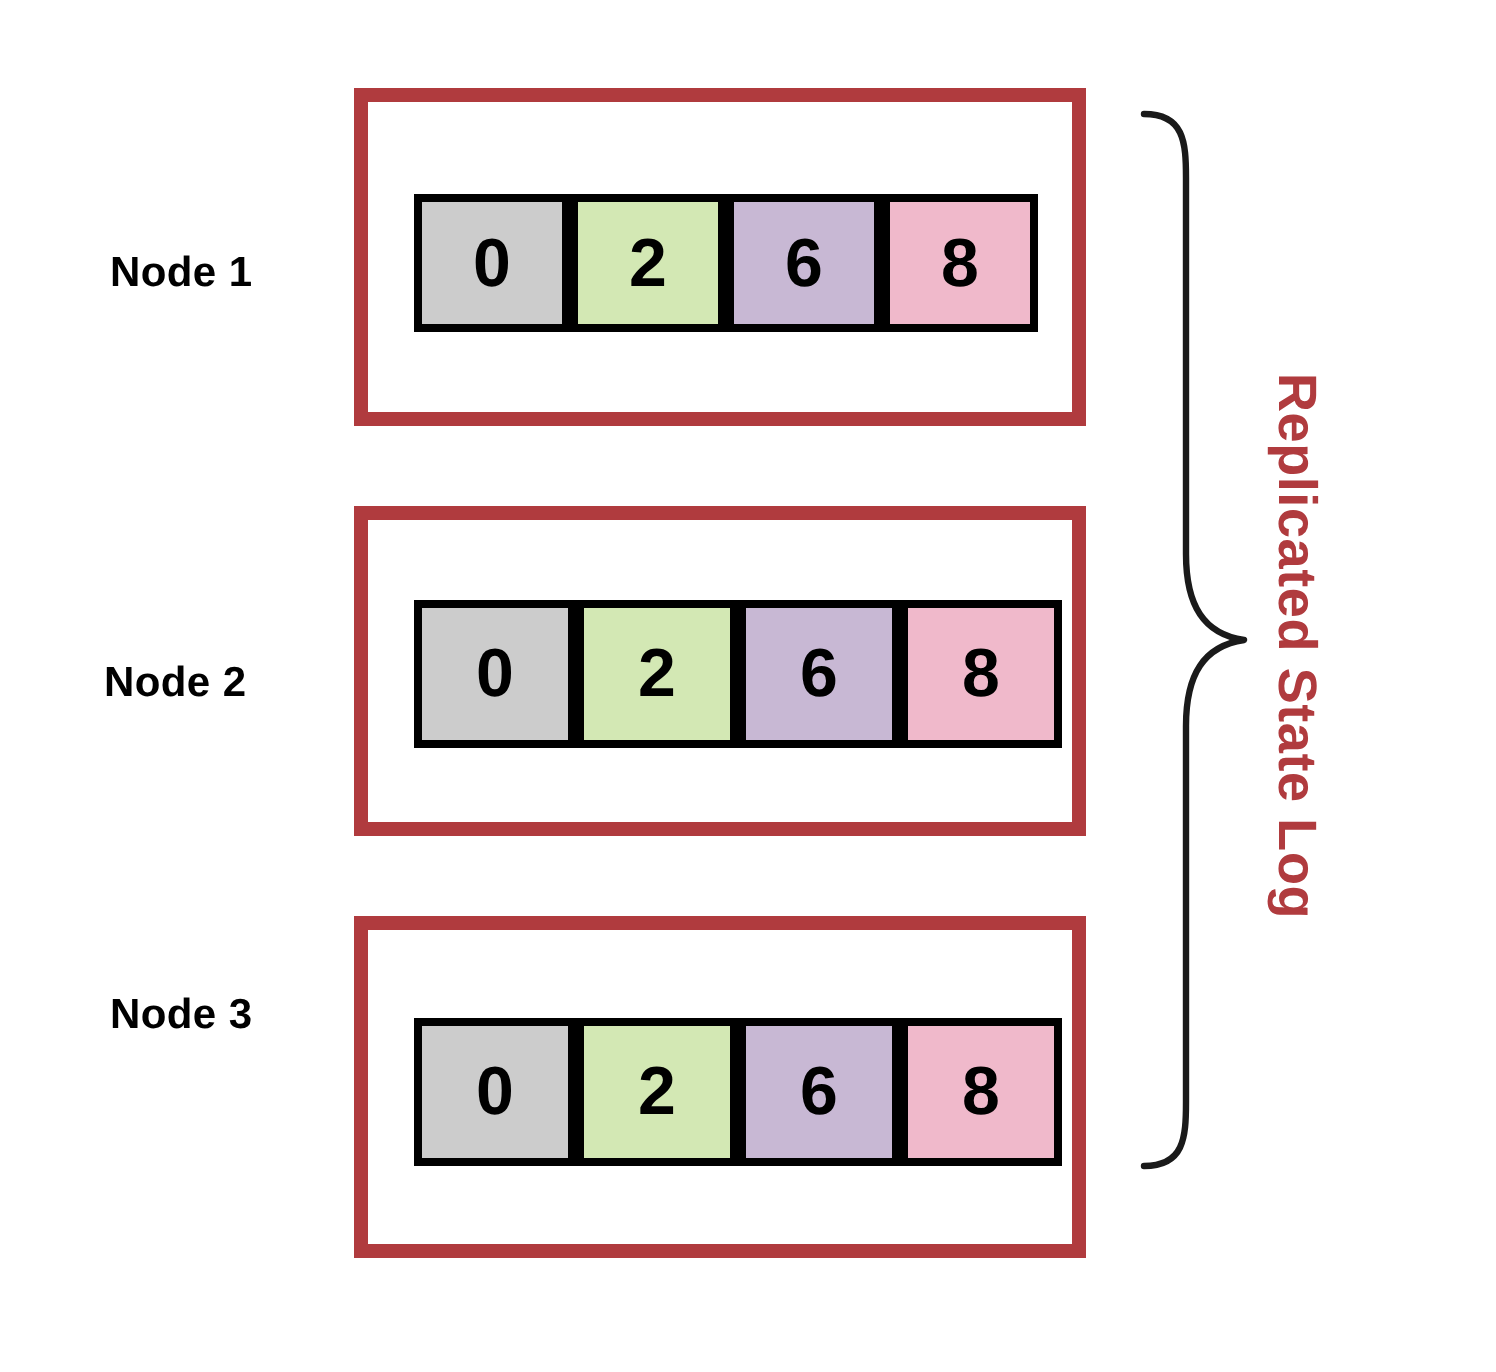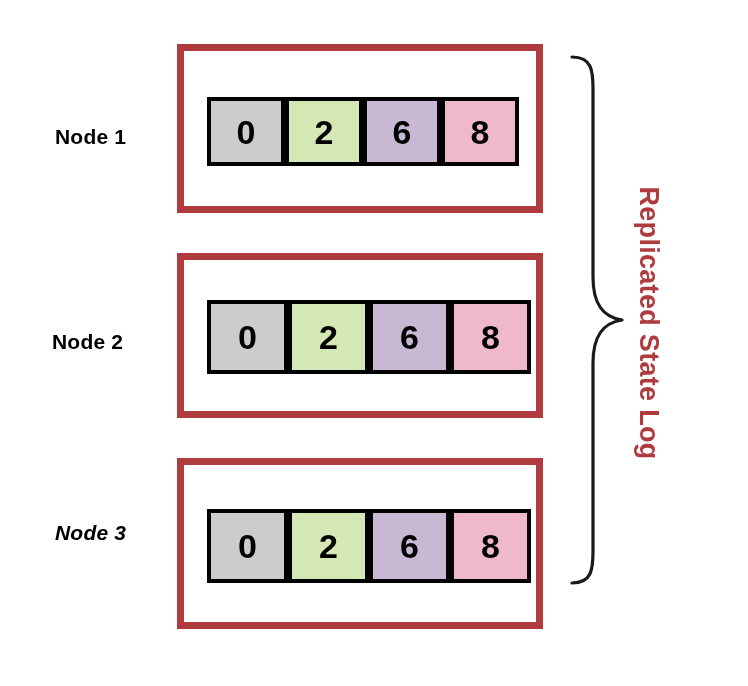--- a/index.html
+++ b/index.html
@@ -104,21 +104,21 @@
 
   <div class="node-box" style="left:177px; top:253px; width:366px; height:165px;">
     <div class="log-strip" style="left:23px; top:40px;">
       <div class="log-cell" style="width:81px; height:74px; background:#cccccc;">0</div>
       <div class="log-cell" style="width:81px; height:74px; background:#d3e8b4;">2</div>
       <div class="log-cell" style="width:81px; height:74px; background:#c8b8d4;">6</div>
       <div class="log-cell" style="width:81px; height:74px; background:#f0b9cb;">8</div>
     </div>
   </div>
 
-  <div class="node-label" style="left:55px; top:521px;font-style:italic;">Node 3</div>
+  <div class="node-label" style="left:55px; top:496px;">Node 3</div>
 
   <div class="node-box" style="left:177px; top:458px; width:366px; height:171px;">
     <div class="log-strip" style="left:23px; top:44px;">
       <div class="log-cell" style="width:81px; height:74px; background:#cccccc;">0</div>
       <div class="log-cell" style="width:81px; height:74px; background:#d3e8b4;">2</div>
       <div class="log-cell" style="width:81px; height:74px; background:#c8b8d4;">6</div>
       <div class="log-cell" style="width:81px; height:74px; background:#f0b9cb;">8</div>
     </div>
   </div>
 

